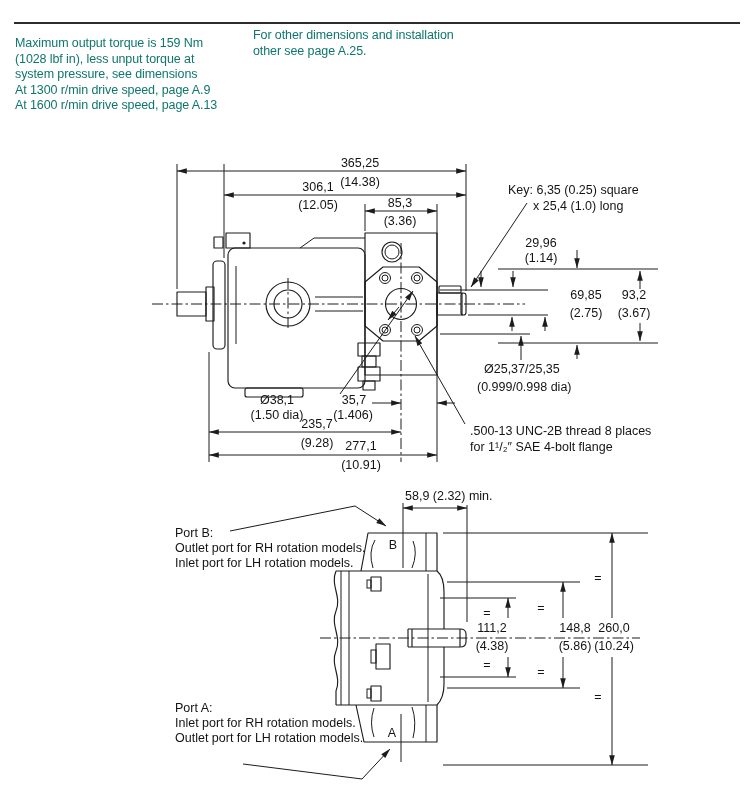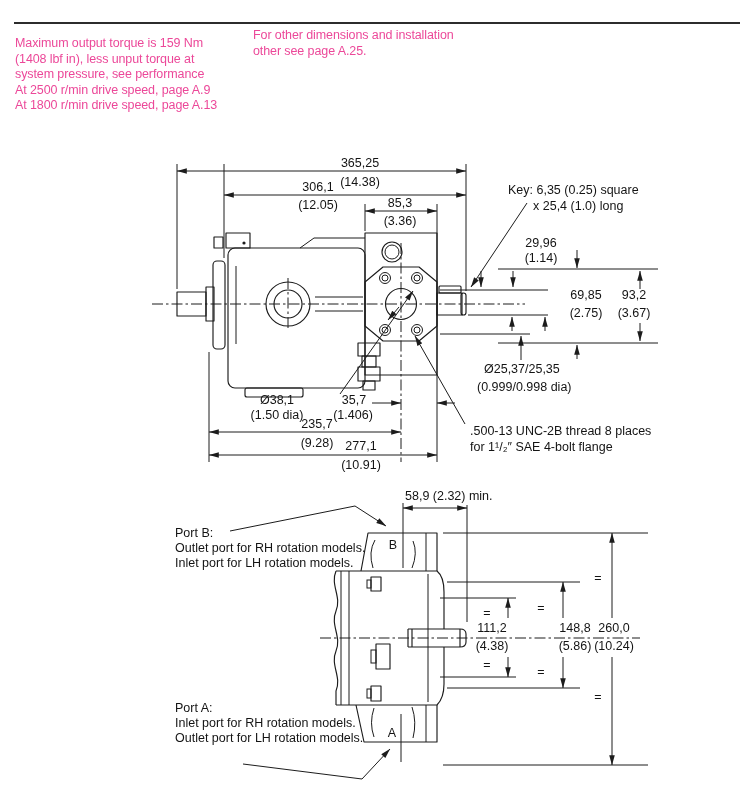--- a/index.html
+++ b/index.html
@@ -1,17 +1,17 @@
 <!DOCTYPE html>
 <html><head>
 <meta charset="utf-8">
 <style>
   html,body{margin:0;padding:0;background:#fff}
   .page{position:relative;width:744px;height:800px;background:#ffffff;overflow:hidden;
-        font-family:"Liberation Sans",sans-serif;color:#ec4899}
+        font-family:"Liberation Sans",sans-serif;color:#0f766e}
   .toprule{position:absolute;left:14px;top:22px;width:726px;height:2px;background:#2c2c2c}
   .note{position:absolute;font-size:12.5px;line-height:15.6px;letter-spacing:-0.1px}
   .note-left{left:15px;top:36px}
   .note-right{left:253px;top:28px}
   svg.draw{position:absolute;left:0;top:0}
   svg.draw text{font-family:"Liberation Sans",sans-serif;font-size:12.5px;fill:#141414}
   text.mid{text-anchor:middle}
   text.eq{font-size:16px;text-anchor:middle}
   .s1{stroke:#1c1c1c;stroke-width:1;fill:none;stroke-linecap:butt}
   .s12{stroke:#1c1c1c;stroke-width:1.15;fill:none;stroke-linejoin:round}
@@ -21,24 +21,24 @@
   .dot{fill:#1c1c1c;stroke:none}
 </style>
 </head>
 <body>
 
 <div class="page">
   <div class="toprule"></div>
 
   <div class="note note-left">
     <div>Maximum output torque is 159 Nm</div>
-    <div>(1408 lbf in), less unput torque at</div>
-    <div>system pressure, see performance</div>
-    <div>At 2500 r/min drive speed, page A.9</div>
-    <div>At 1800 r/min drive speed, page A.13</div>
+    <div>(1028 lbf in), less unput torque at</div>
+    <div>system pressure, see dimensions</div>
+    <div>At 1300 r/min drive speed, page A.9</div>
+    <div>At 1600 r/min drive speed, page A.13</div>
   </div>
 
   <div class="note note-right">
     <div>For other dimensions and installation</div>
     <div>other see page A.25.</div>
   </div>
 
   <svg class="draw" width="744" height="800" viewBox="0 0 744 800" xmlns="http://www.w3.org/2000/svg">
     <defs>
       <marker id="ah" viewBox="0 0 10 8" refX="9.8" refY="4" markerWidth="10.5" markerHeight="8" orient="auto-start-reverse" markerUnits="userSpaceOnUse">

